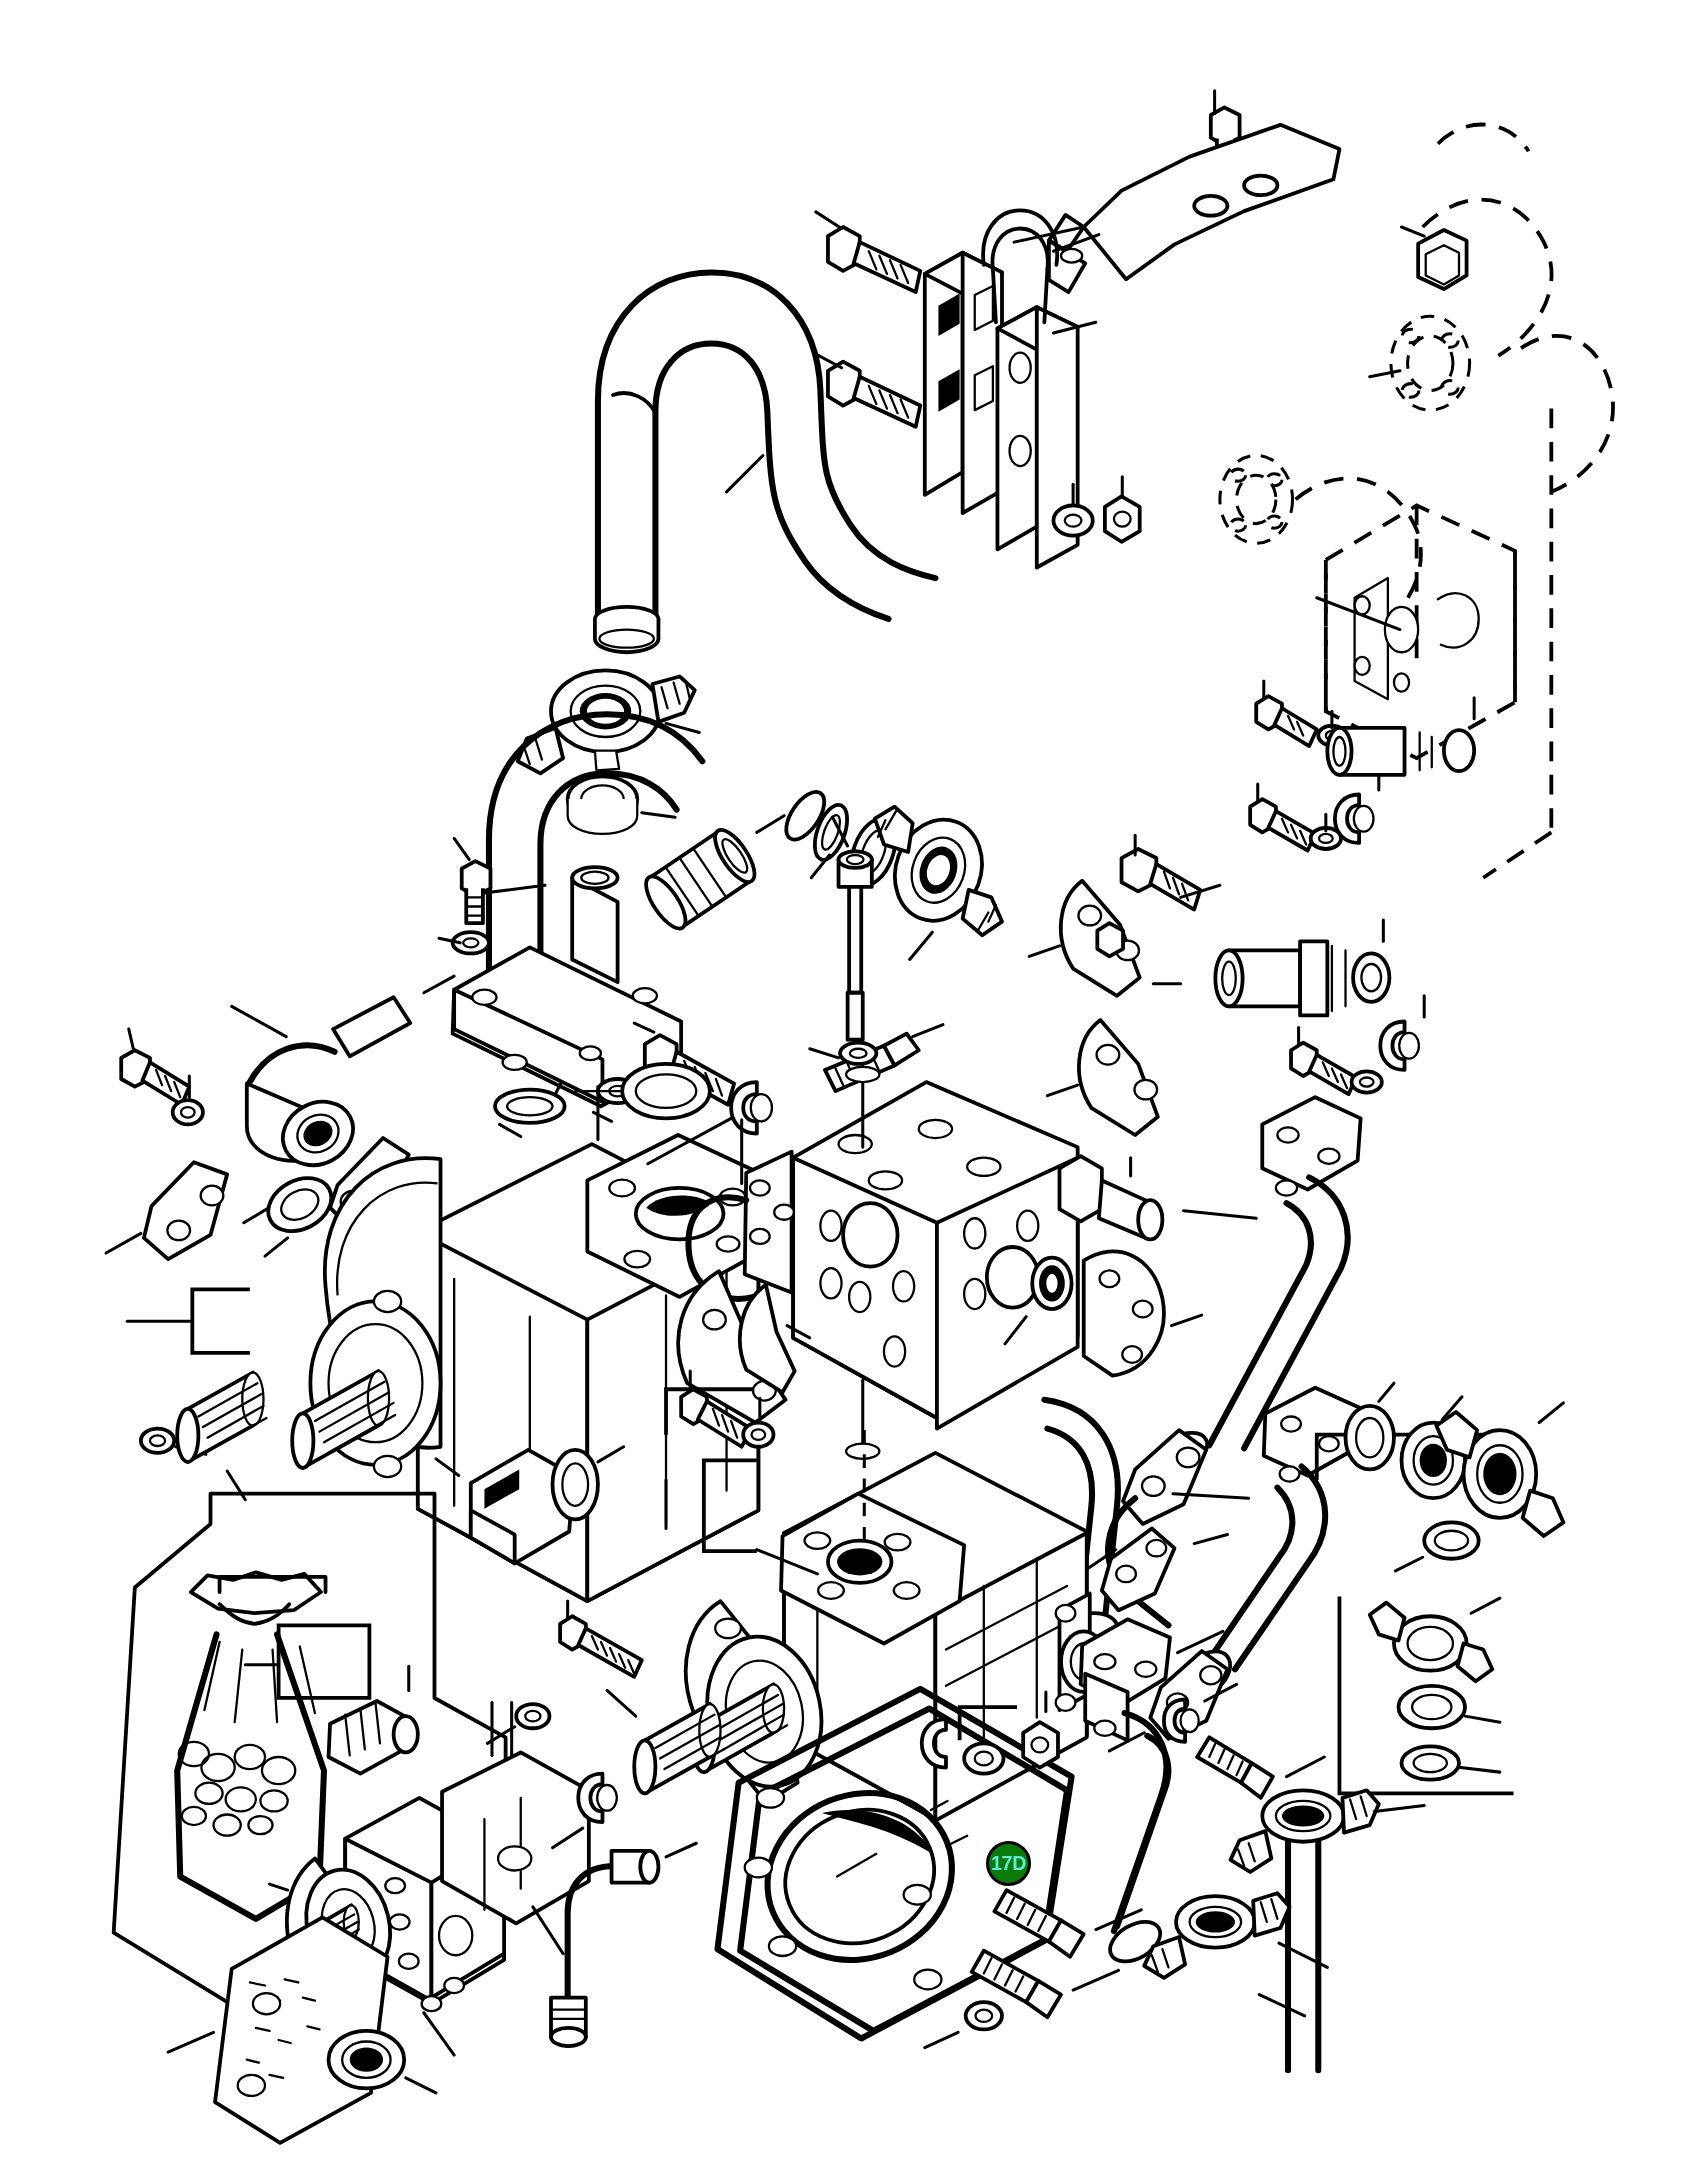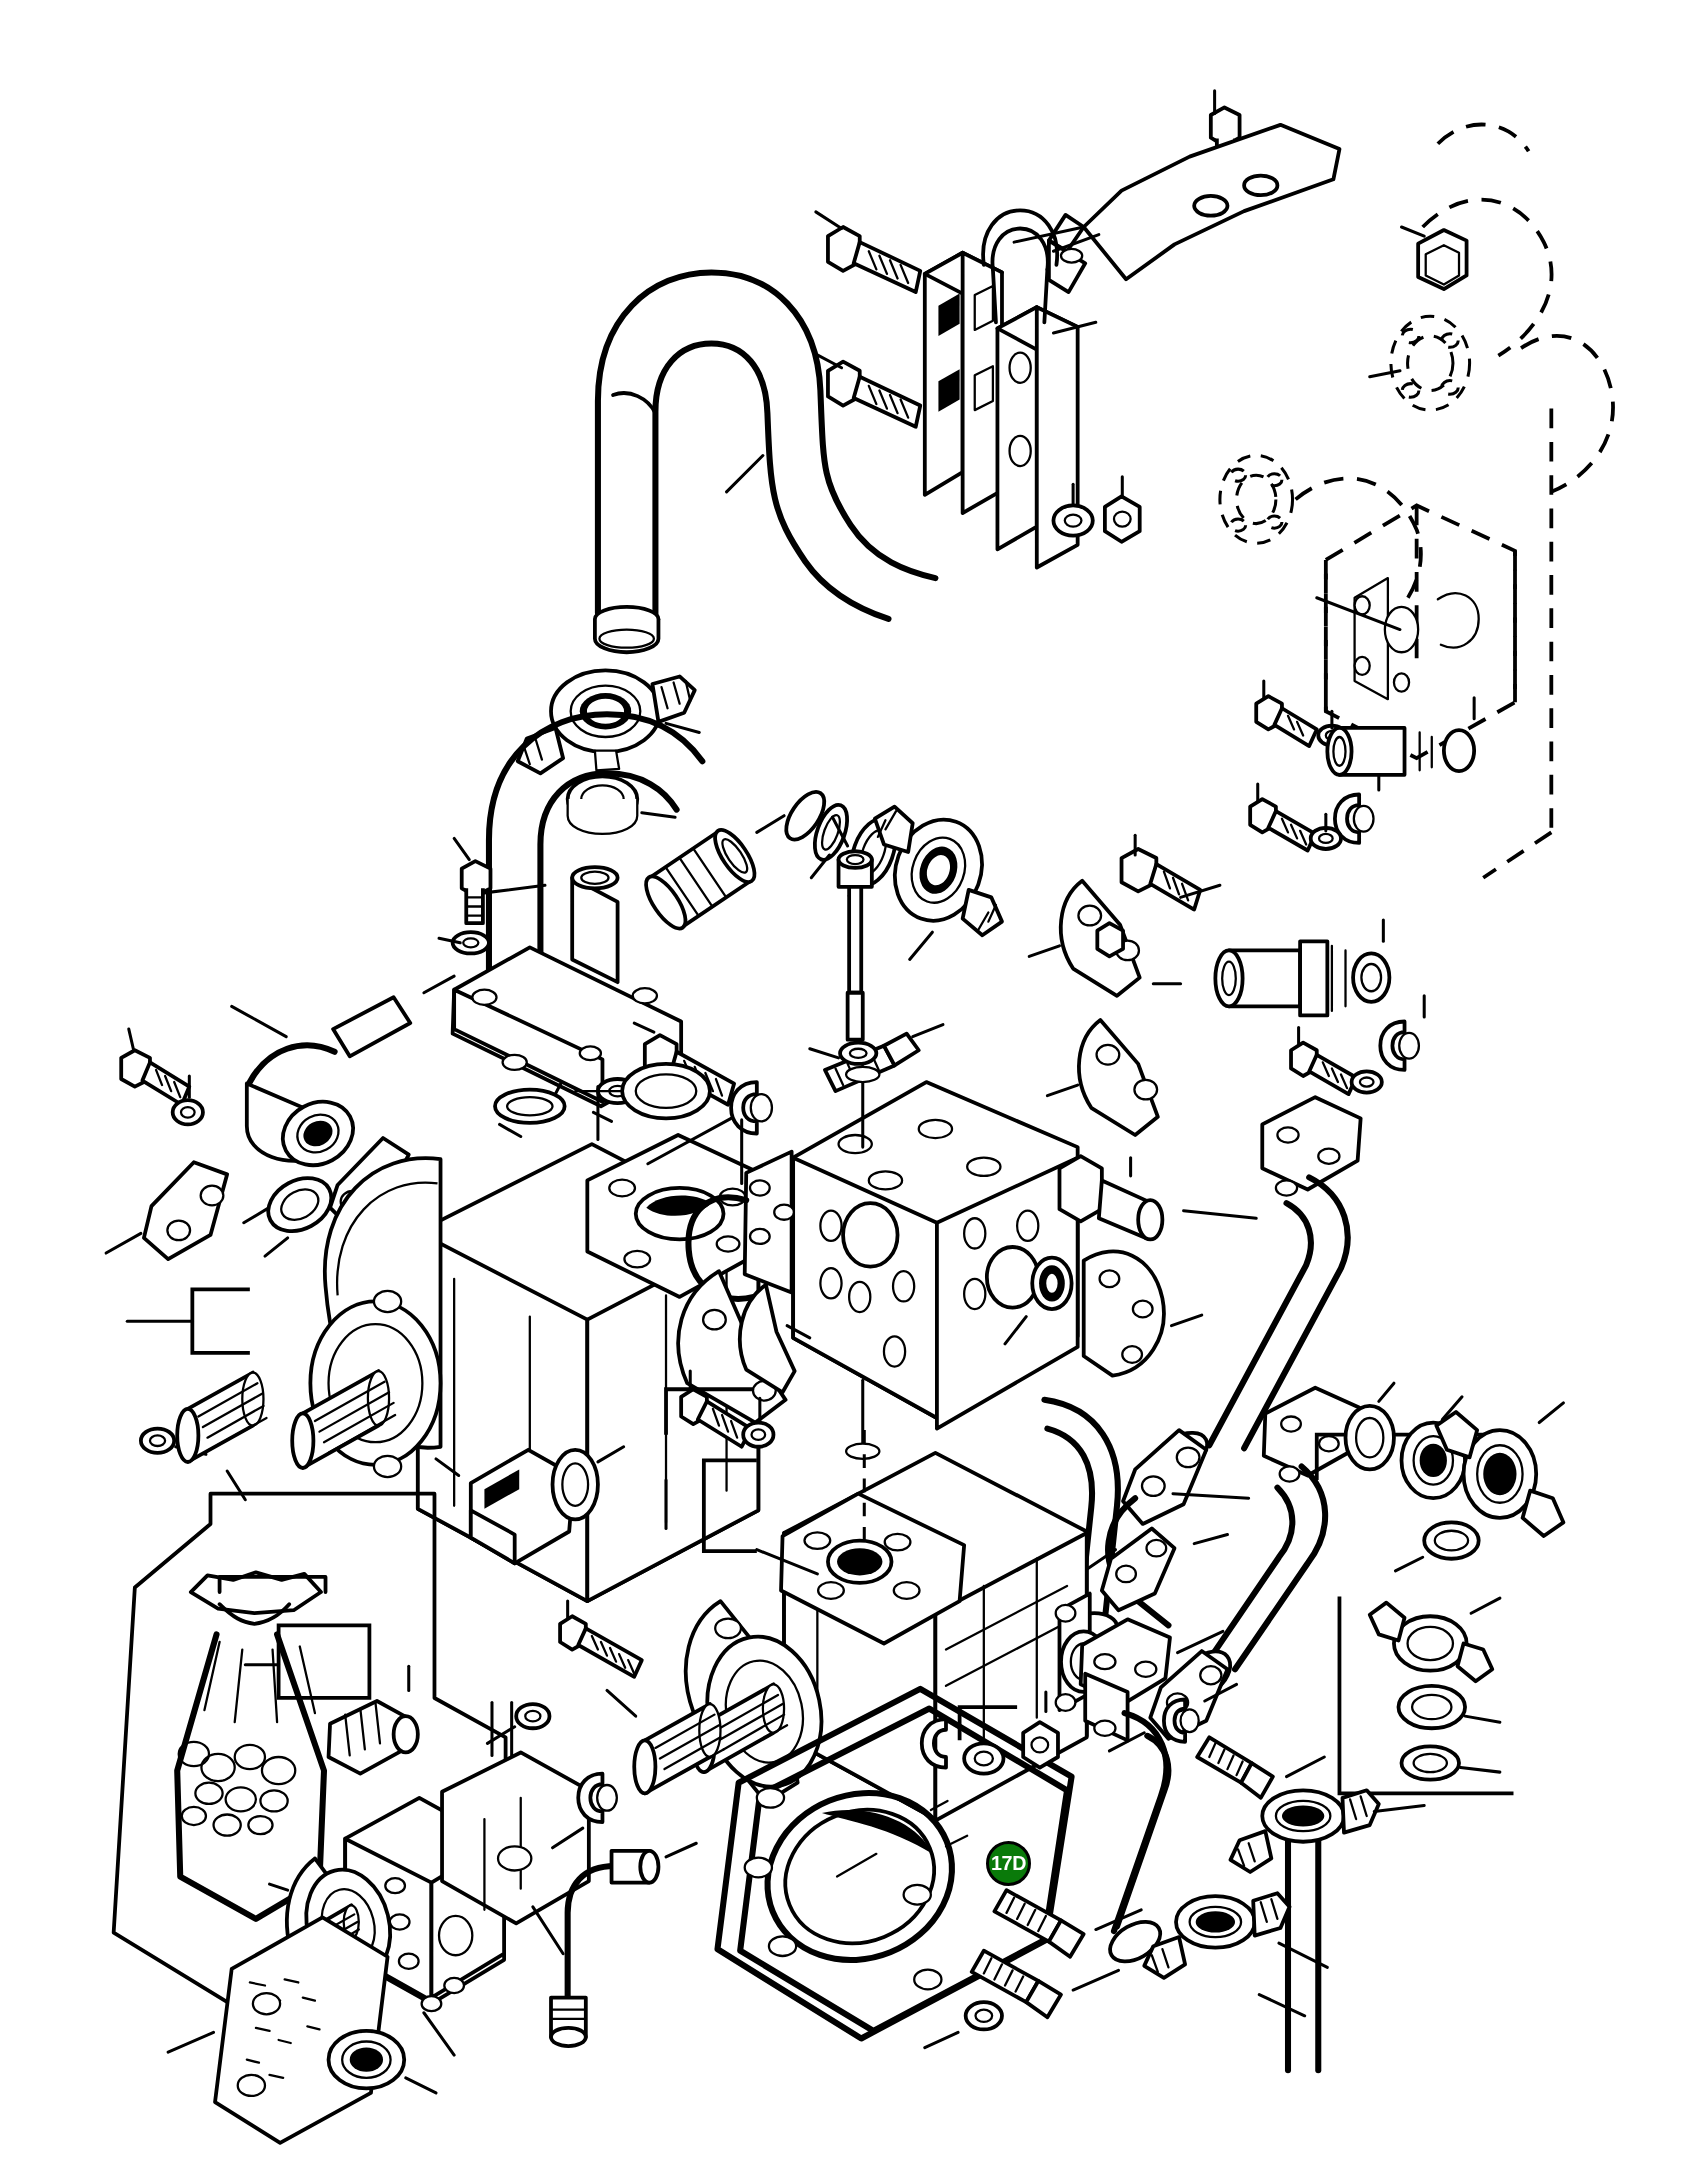--- a/index.html
+++ b/index.html
@@ -21,21 +21,21 @@
   .dash{fill:none;stroke:#000;stroke-width:5;stroke-linecap:butt;stroke-dasharray:26 18;}
   .dash-t{fill:none;stroke:#000;stroke-width:4;stroke-linecap:butt;stroke-dasharray:18 14;}
   .cbox{fill:none;stroke:#000;stroke-width:5;}
 
   
   .badge{
     position:absolute;
     border-radius:50%;
     display:flex;align-items:center;justify-content:center;
     box-sizing:border-box;
-    color:#ffffff;
+    color:#5eead4;
     font-weight:700;
     letter-spacing:-0.4px;
     user-select:none;
   }
 </style>
 </head>
 <body>
 
 <div id="page">
 

